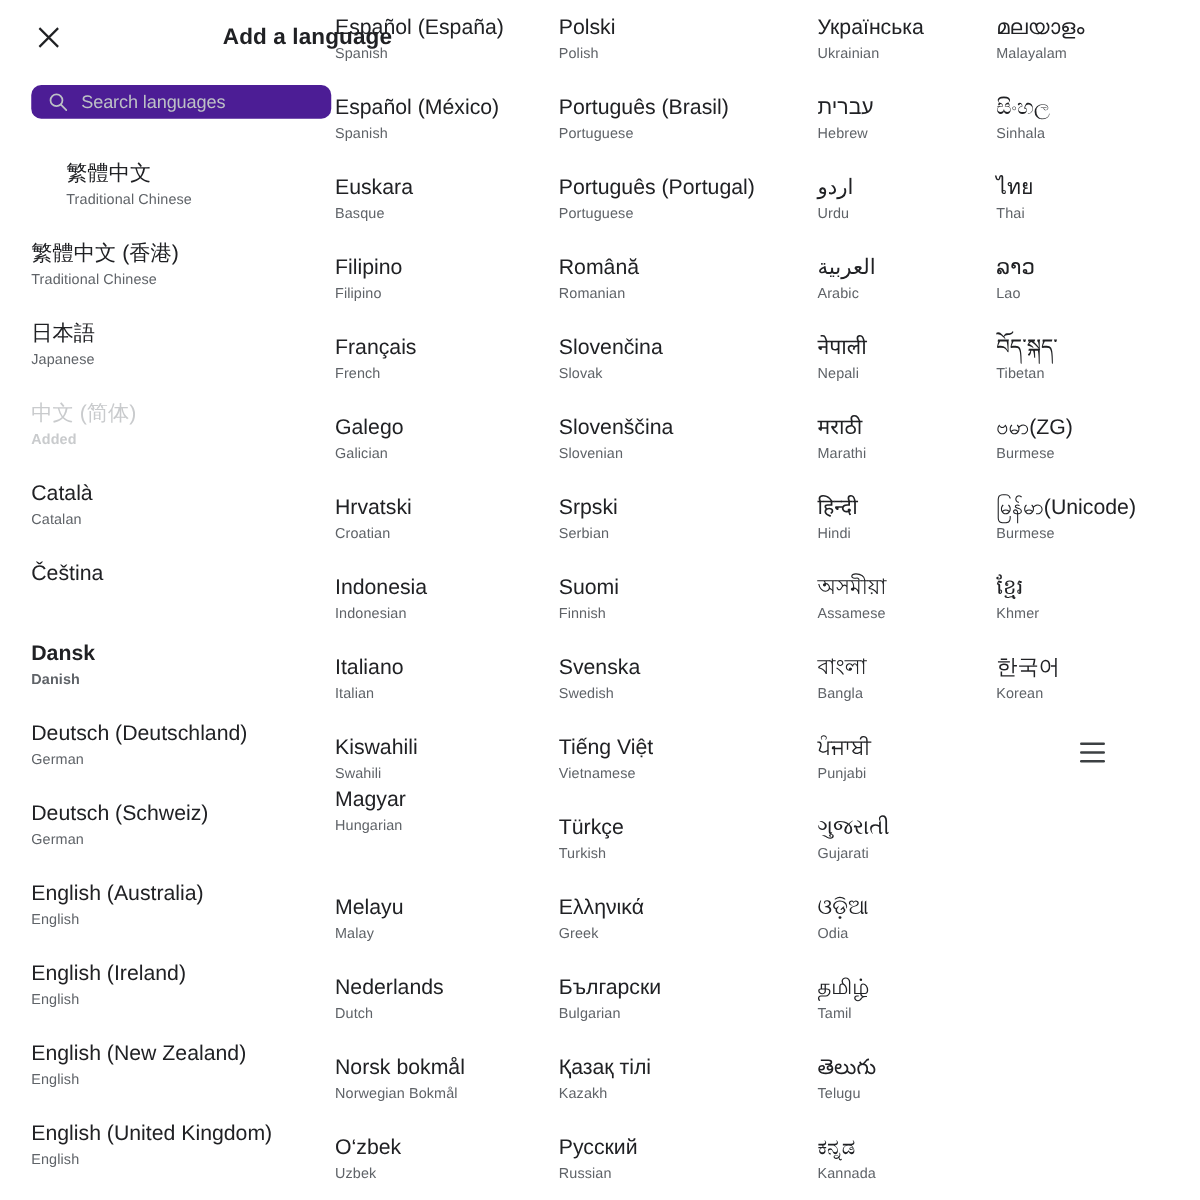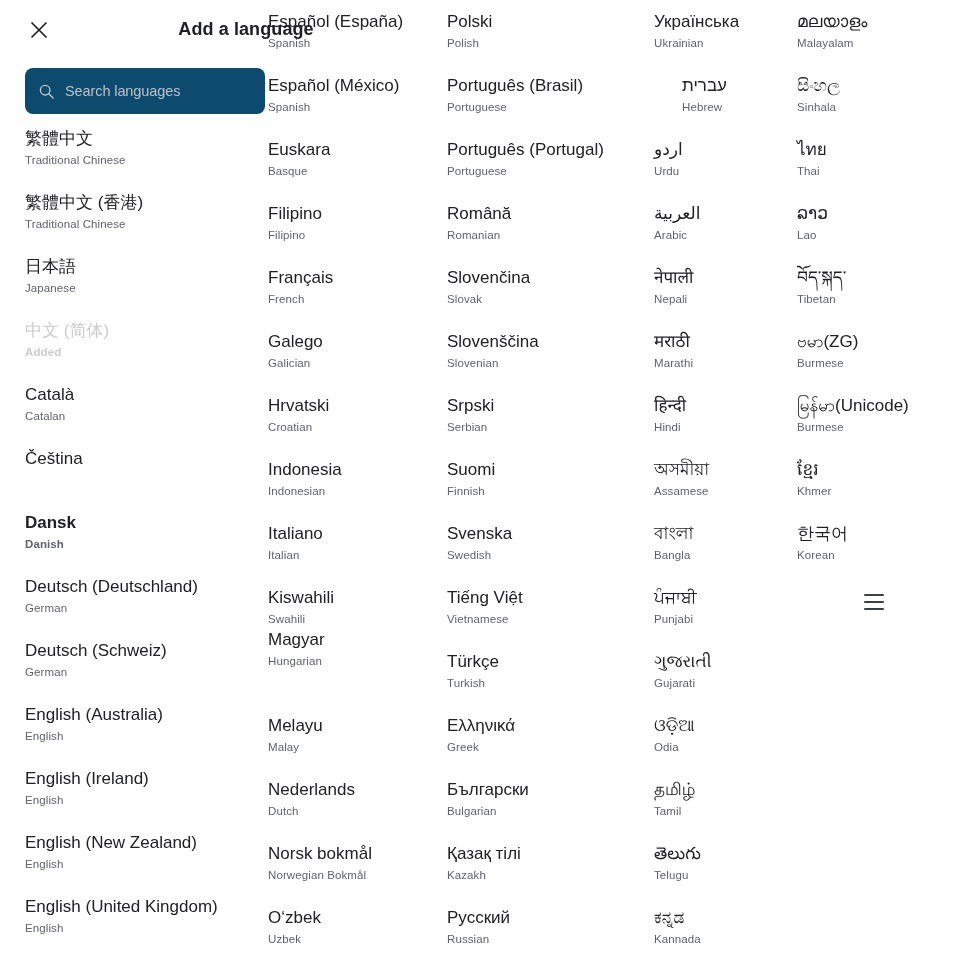--- a/index.html
+++ b/index.html
@@ -18,22 +18,22 @@
   }
   .close-btn svg{display:block;}
   .page-title{
     position:absolute;left:60px;top:19px;width:372px;
     text-align:center;font-size:18px;font-weight:bold;color:#202124;
     white-space:nowrap;overflow:hidden;letter-spacing:0.1px;
   }
 
   
   .search-box{
-    position:absolute;left:25px;top:68px;width:240px;height:46px;
-    background:#0c4a6e;border-radius:8px;display:flex;align-items:center;
+    position:absolute;left:25px;top:68px;width:240px;height:27px;
+    background:#4c1d95;border-radius:8px;display:flex;align-items:center;
     cursor:text;
   }
   .search-icon{margin-left:14px;margin-right:11px;display:flex;flex:0 0 auto;}
   .search-placeholder{
     font-size:14.5px;color:#bdc1c6;white-space:nowrap;letter-spacing:-0.1px;
   }
 
   
   .col{position:absolute;top:0;}
   .col-1{left:25px;width:240px;}
@@ -87,21 +87,21 @@
     <span class="search-icon">
       <svg width="15" height="15" viewBox="0 0 16 16">
         <circle cx="6.6" cy="6.6" r="5.1" stroke="#bdc1c6" stroke-width="1.5" fill="none"></circle>
         <path d="M10.4 10.4 L15 15" stroke="#bdc1c6" stroke-width="1.5" fill="none" stroke-linecap="round"></path>
       </svg>
     </span>
     <span class="search-placeholder">Search languages</span>
   </div>
 
   <div class="col col-1">
-      <div class="lang-item" style="top: 128px;">
+      <div class="lang-item" style="top: 128px; margin-left: 28px;">
         <div class="lang-native">繁體中文</div>
         <div class="lang-english">Traditional Chinese</div>
       </div>
       <div class="lang-item" style="top: 192px;">
         <div class="lang-native">繁體中文 (香港)</div>
         <div class="lang-english">Traditional Chinese</div>
       </div>
       <div class="lang-item" style="top: 256px;">
         <div class="lang-native">日本語</div>
         <div class="lang-english">Japanese</div>
@@ -268,21 +268,21 @@
       <div class="lang-item" style="top: 907px;">
         <div class="lang-native">Русский</div>
         <div class="lang-english">Russian</div>
       </div>
     </div>
   <div class="col col-4">
       <div class="lang-item" style="top: 11px;">
         <div class="lang-native">Українська</div>
         <div class="lang-english">Ukrainian</div>
       </div>
-      <div class="lang-item" style="top: 75px; margin-left: 28px;">
+      <div class="lang-item" style="top: 75px;">
         <div class="lang-native">עברית</div>
         <div class="lang-english">Hebrew</div>
       </div>
       <div class="lang-item" style="top: 139px;">
         <div class="lang-native">اردو</div>
         <div class="lang-english">Urdu</div>
       </div>
       <div class="lang-item" style="top: 203px;">
         <div class="lang-native">العربية</div>
         <div class="lang-english">Arabic</div>

